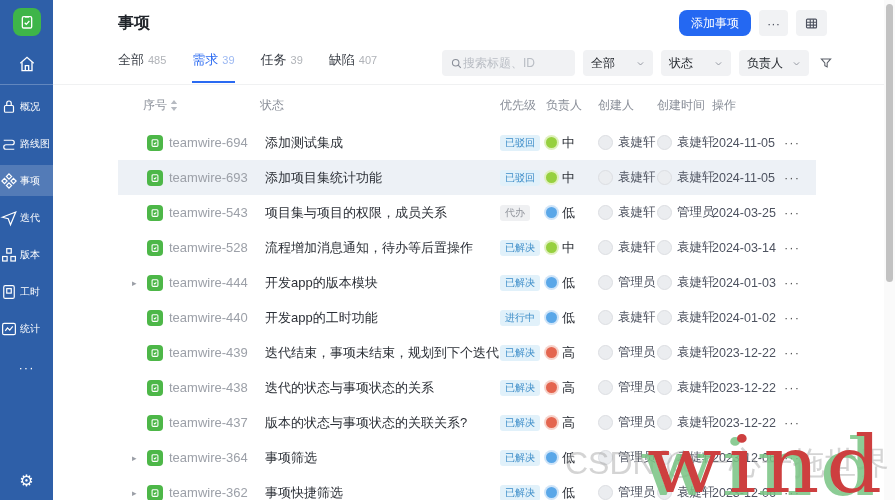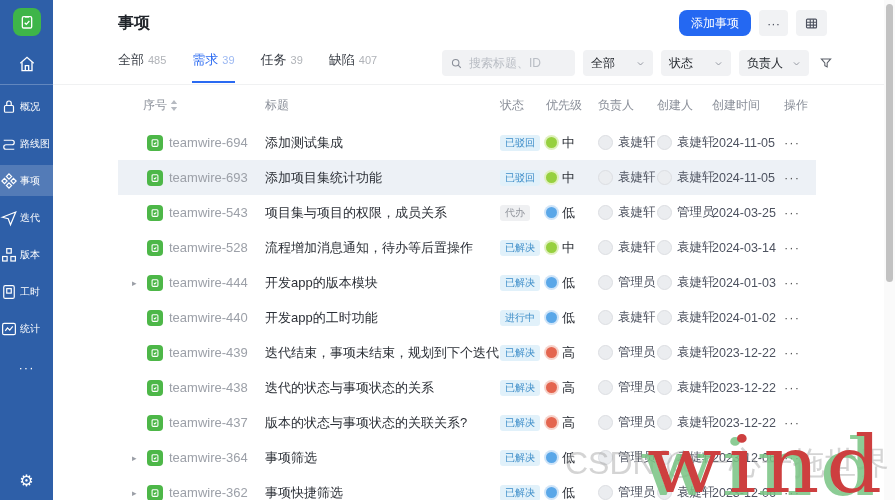--- a/index.html
+++ b/index.html
@@ -34,21 +34,21 @@
 
   .tabbar{display:flex;align-items:center;justify-content:space-between;padding:14px 60px 0 65px;border-bottom:1px solid #f0f1f2;}
   .tabs{display:flex;gap:26px;}
   .tab{display:flex;align-items:baseline;gap:4px;padding-bottom:12px;cursor:pointer;border-bottom:2px solid transparent;}
   .tab .t-label{font-size:13px;color:#3a3f47;}
   .tab .t-count{font-size:11px;color:#b0b3b8;}
   .tab.active{border-bottom:2px solid var(--tab-active);}
   .tab.active .t-label{color:var(--tab-active);}
   .tab.active .t-count{color:#9db9f2;}
   .filters{display:flex;align-items:center;gap:8px;padding-bottom:8px;}
-  .search{display:flex;align-items:center;gap:6px;background:var(--ctrl);border-radius:4px;height:26px;width:133px;padding:0 8px;}
+  .search{display:flex;align-items:center;background:var(--ctrl);border-radius:4px;height:26px;width:133px;padding:0 8px;}
   .search input{border:none;outline:none;background:transparent;font-size:12px;width:100%;color:#3a3f47;}
   .search input::placeholder{color:#b9bdc4;}
   .dd{display:flex;align-items:center;justify-content:space-between;background:var(--ctrl);border-radius:4px;height:26px;width:70px;padding:0 8px;font-size:12px;color:#1f2329;cursor:pointer;}
   .funnel{cursor:pointer;display:flex;align-items:center;padding:0 2px;}
 
   
   .table{margin:0 0 0 65px;width:698px;}
   .trow{display:grid;grid-template-columns:142px 240px 46px 52px 59px 55px 72px 32px;align-items:center;}
   .thead{height:40px;color:var(--gray);font-size:12px;}
   .thead .c0{padding-left:25px;display:flex;align-items:center;gap:3px;}
@@ -268,21 +268,20 @@
       <div class="trow thead">
         <div class="c0">
           <span>序号</span>
           <span class="sicon">
             <svg width="8" height="11" viewBox="0 0 10 14" fill="#b6bac1">
                 <path d="M5 0l4 5H1z"></path>
                 <path d="M5 14L1 9h8z"></path>
               </svg>
           </span>
         </div>
-        <div class="c-title">标题</div>
         <div>状态</div>
         <div>优先级</div>
         <div>负责人</div>
         <div>创建人</div>
         <div>创建时间</div>
         <div>操作</div>
       </div>
       <div class="rows" id="rows">
           <div class="trow">
     <div class="cell-id">

